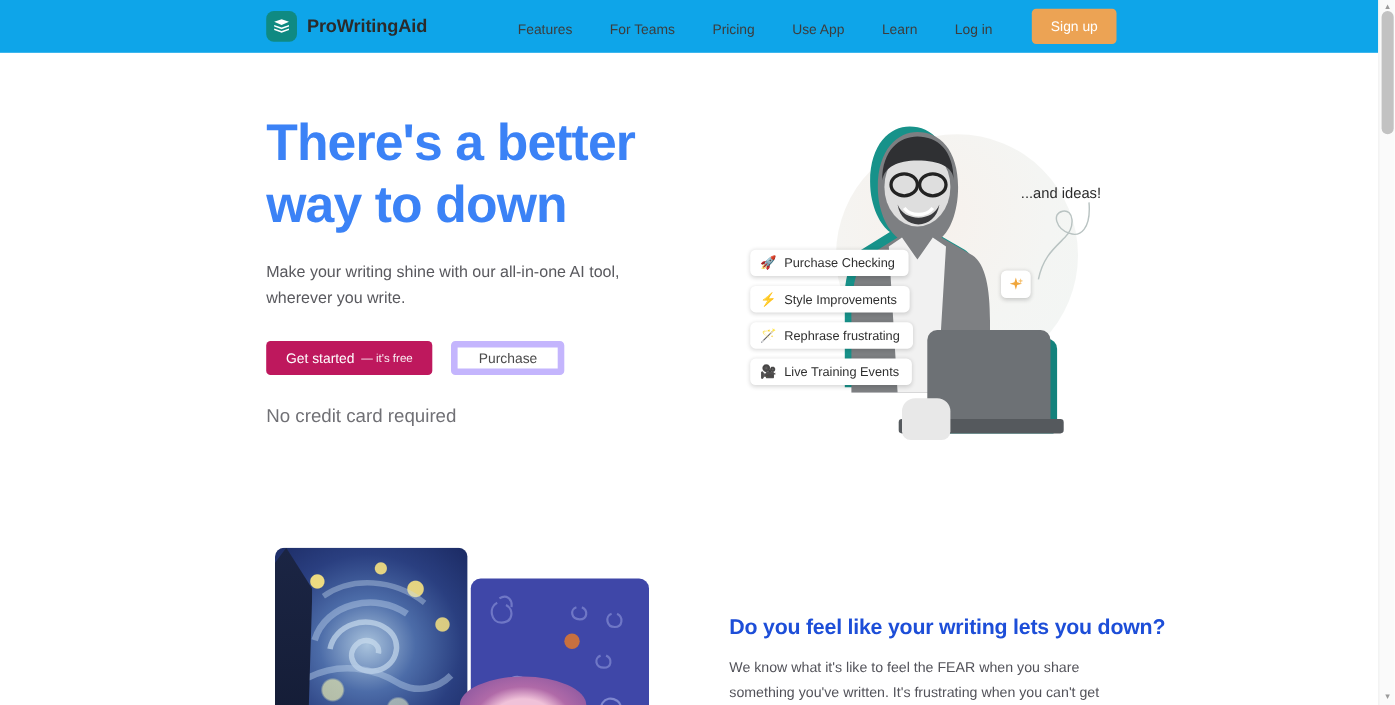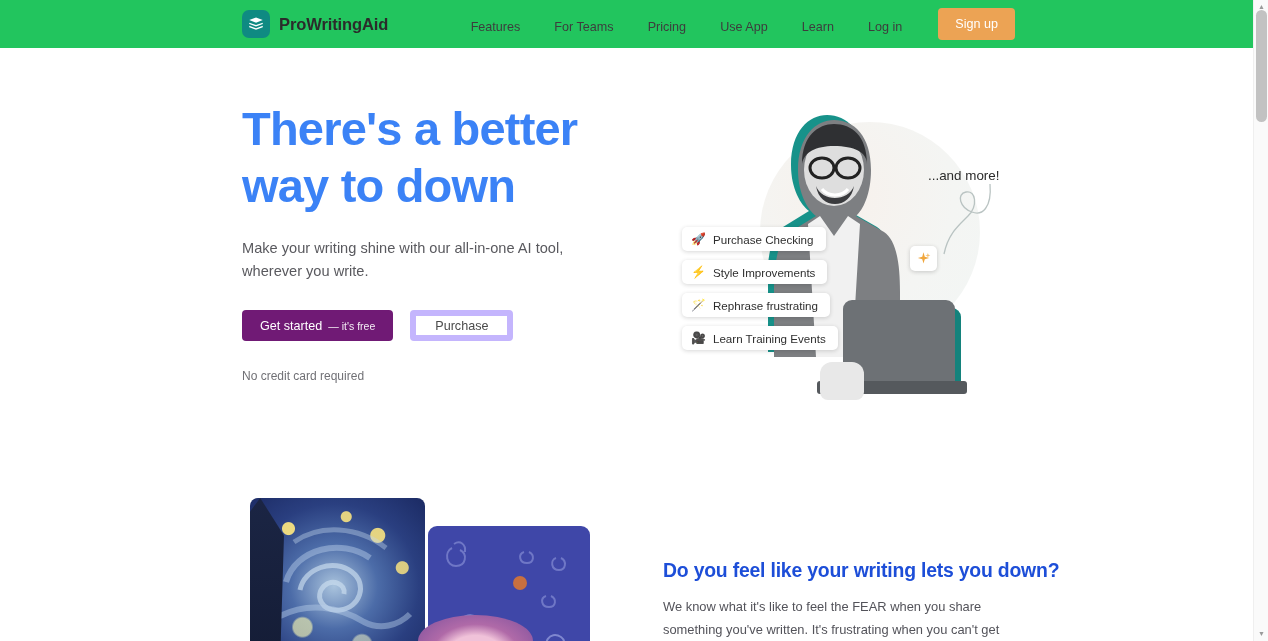--- a/index.html
+++ b/index.html
@@ -44,21 +44,21 @@
     width: 11px; height: 112px;
     background: #c2c2c2;
     border-radius: 6px;
   }
 
   
   .site-header {
     position: absolute;
     top: 0; left: 0;
     width: 1253px; height: 48px;
-    background: #22c55e;
+    background: #0ea5e9;
     z-index: 40;
   }
   .brand {
     position: absolute;
     left: 242px; top: 10px;
     display: flex; align-items: center; gap: 9px;
     text-decoration: none;
   }
   .brand-mark {
     width: 28px; height: 28px;
@@ -126,21 +126,21 @@
     font-size: 14.6px;
     line-height: 23px;
     color: #59595e;
     max-width: 330px;
   }
   .hero-actions {
     margin-top: 27px;
     display: flex; align-items: center; gap: 17px;
   }
   .btn-primary {
-    background: #701a75;
+    background: #be185d;
     color: #ffffff;
     border: none;
     border-radius: 4px;
     padding: 0 18px;
     height: 31px;
     font-size: 12.6px;
     cursor: pointer;
     display: flex; align-items: center; gap: 6px;
     font-family: "Liberation Sans", sans-serif;
     white-space: nowrap;
@@ -153,21 +153,21 @@
     border-radius: 4px;
     padding: 0 19px;
     height: 31px;
     font-size: 12.6px;
     cursor: pointer;
     font-family: "Liberation Sans", sans-serif;
     white-space: nowrap;
   }
   .hero-note {
     margin-top: 28px;
-    font-size: 12px;
+    font-size: 17px;
     color: #707075;
   }
 
   
   .hero-art {
     position: absolute;
     left: 660px; top: 52px;
     width: 360px; height: 300px;
   }
   .art-blob {
@@ -424,32 +424,32 @@
         <div class="chip">
           <span class="emoji">⚡</span>
           <span>Style Improvements</span>
         </div>
         <div class="chip">
           <span class="emoji">🪄</span>
           <span>Rephrase frustrating</span>
         </div>
         <div class="chip">
           <span class="emoji">🎥</span>
-          <span>Learn Training Events</span>
+          <span>Live Training Events</span>
         </div>
       </div>
 
       <div class="sparkle-card">
         <svg width="15" height="15" viewBox="0 0 24 24" aria-hidden="true">
           <path d="M12 2 L14 9 L21 11 L14 13 L12 20 L10 13 L3 11 L10 9 Z" fill="#f0a63c"></path>
           <path d="M19 3 L20 6 L23 7 L20 8 L19 11 L18 8 L15 7 L18 6 Z" fill="#f5c172"></path>
         </svg>
       </div>
 
-      <div class="and-more">...and more!</div>
+      <div class="and-more">...and ideas!</div>
 
       <svg class="squiggle" viewBox="0 0 70 80" aria-hidden="true">
         <path d="M58 2 C60 26 50 34 40 30 C28 26 24 12 34 10 C44 8 46 24 36 34 C26 44 16 52 12 72" fill="none" stroke="#b9c3c2" stroke-width="1.3"></path>
       </svg>
     </div>
   </section>
 
   <section class="section-two">
 
     <div class="art-simple">

